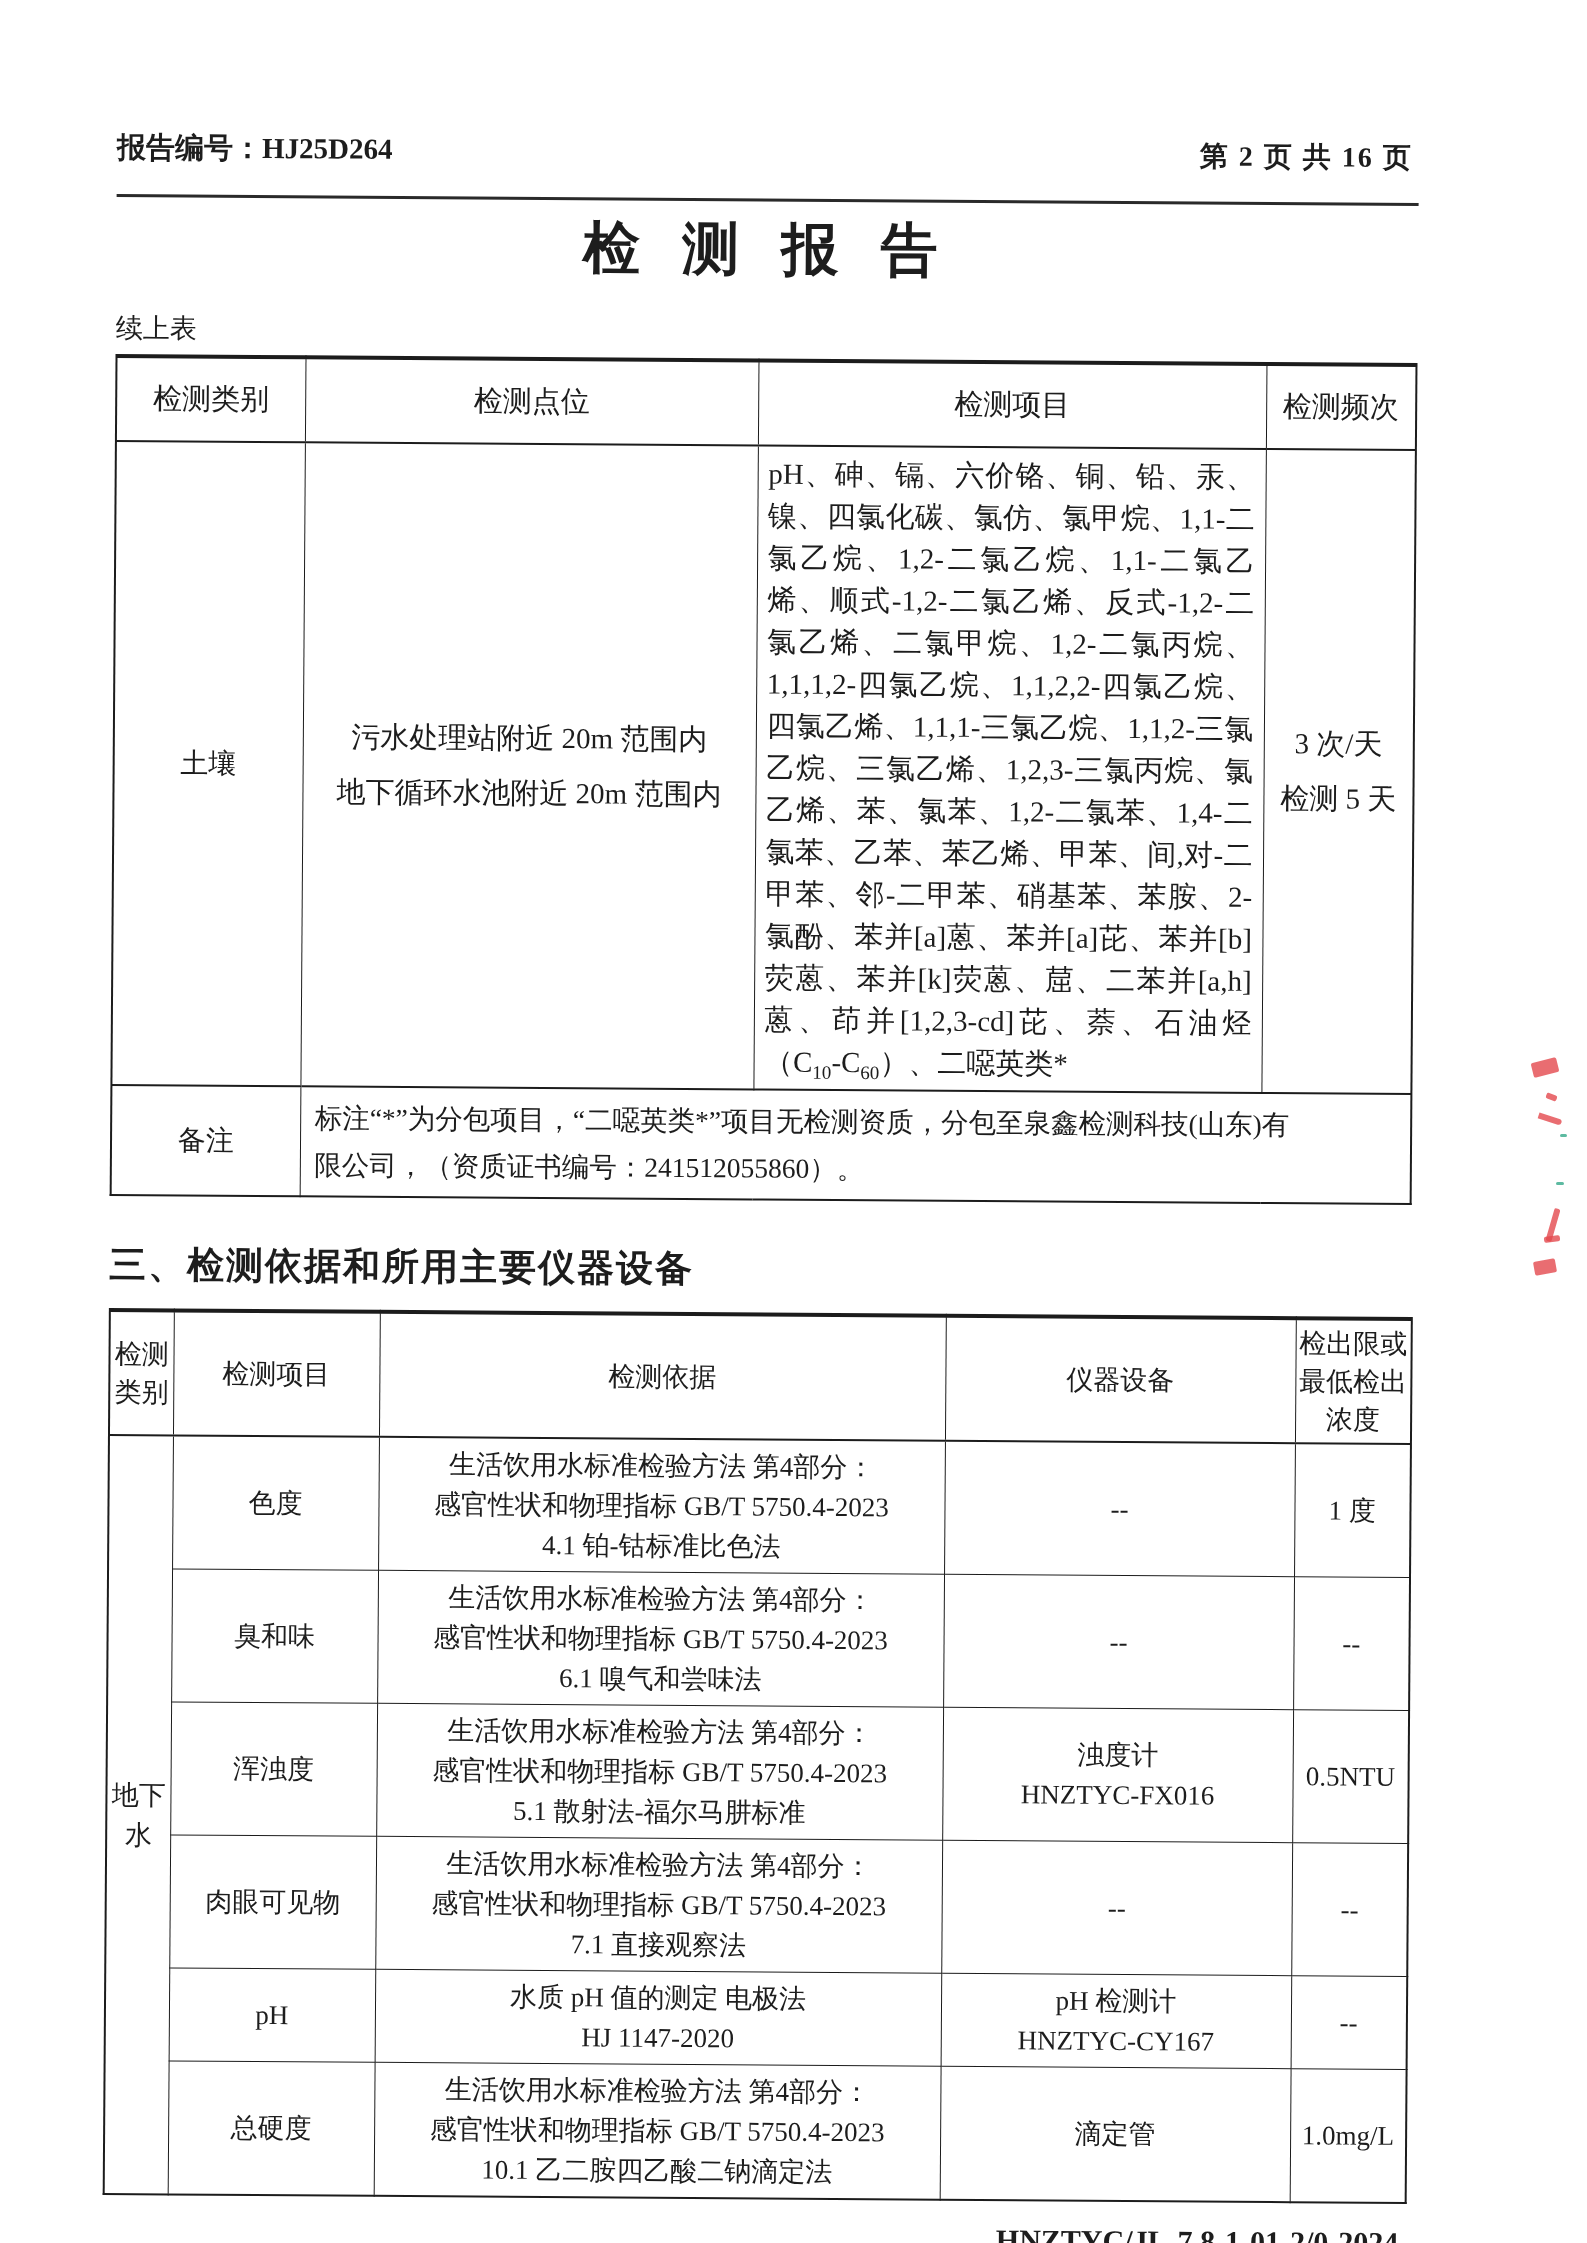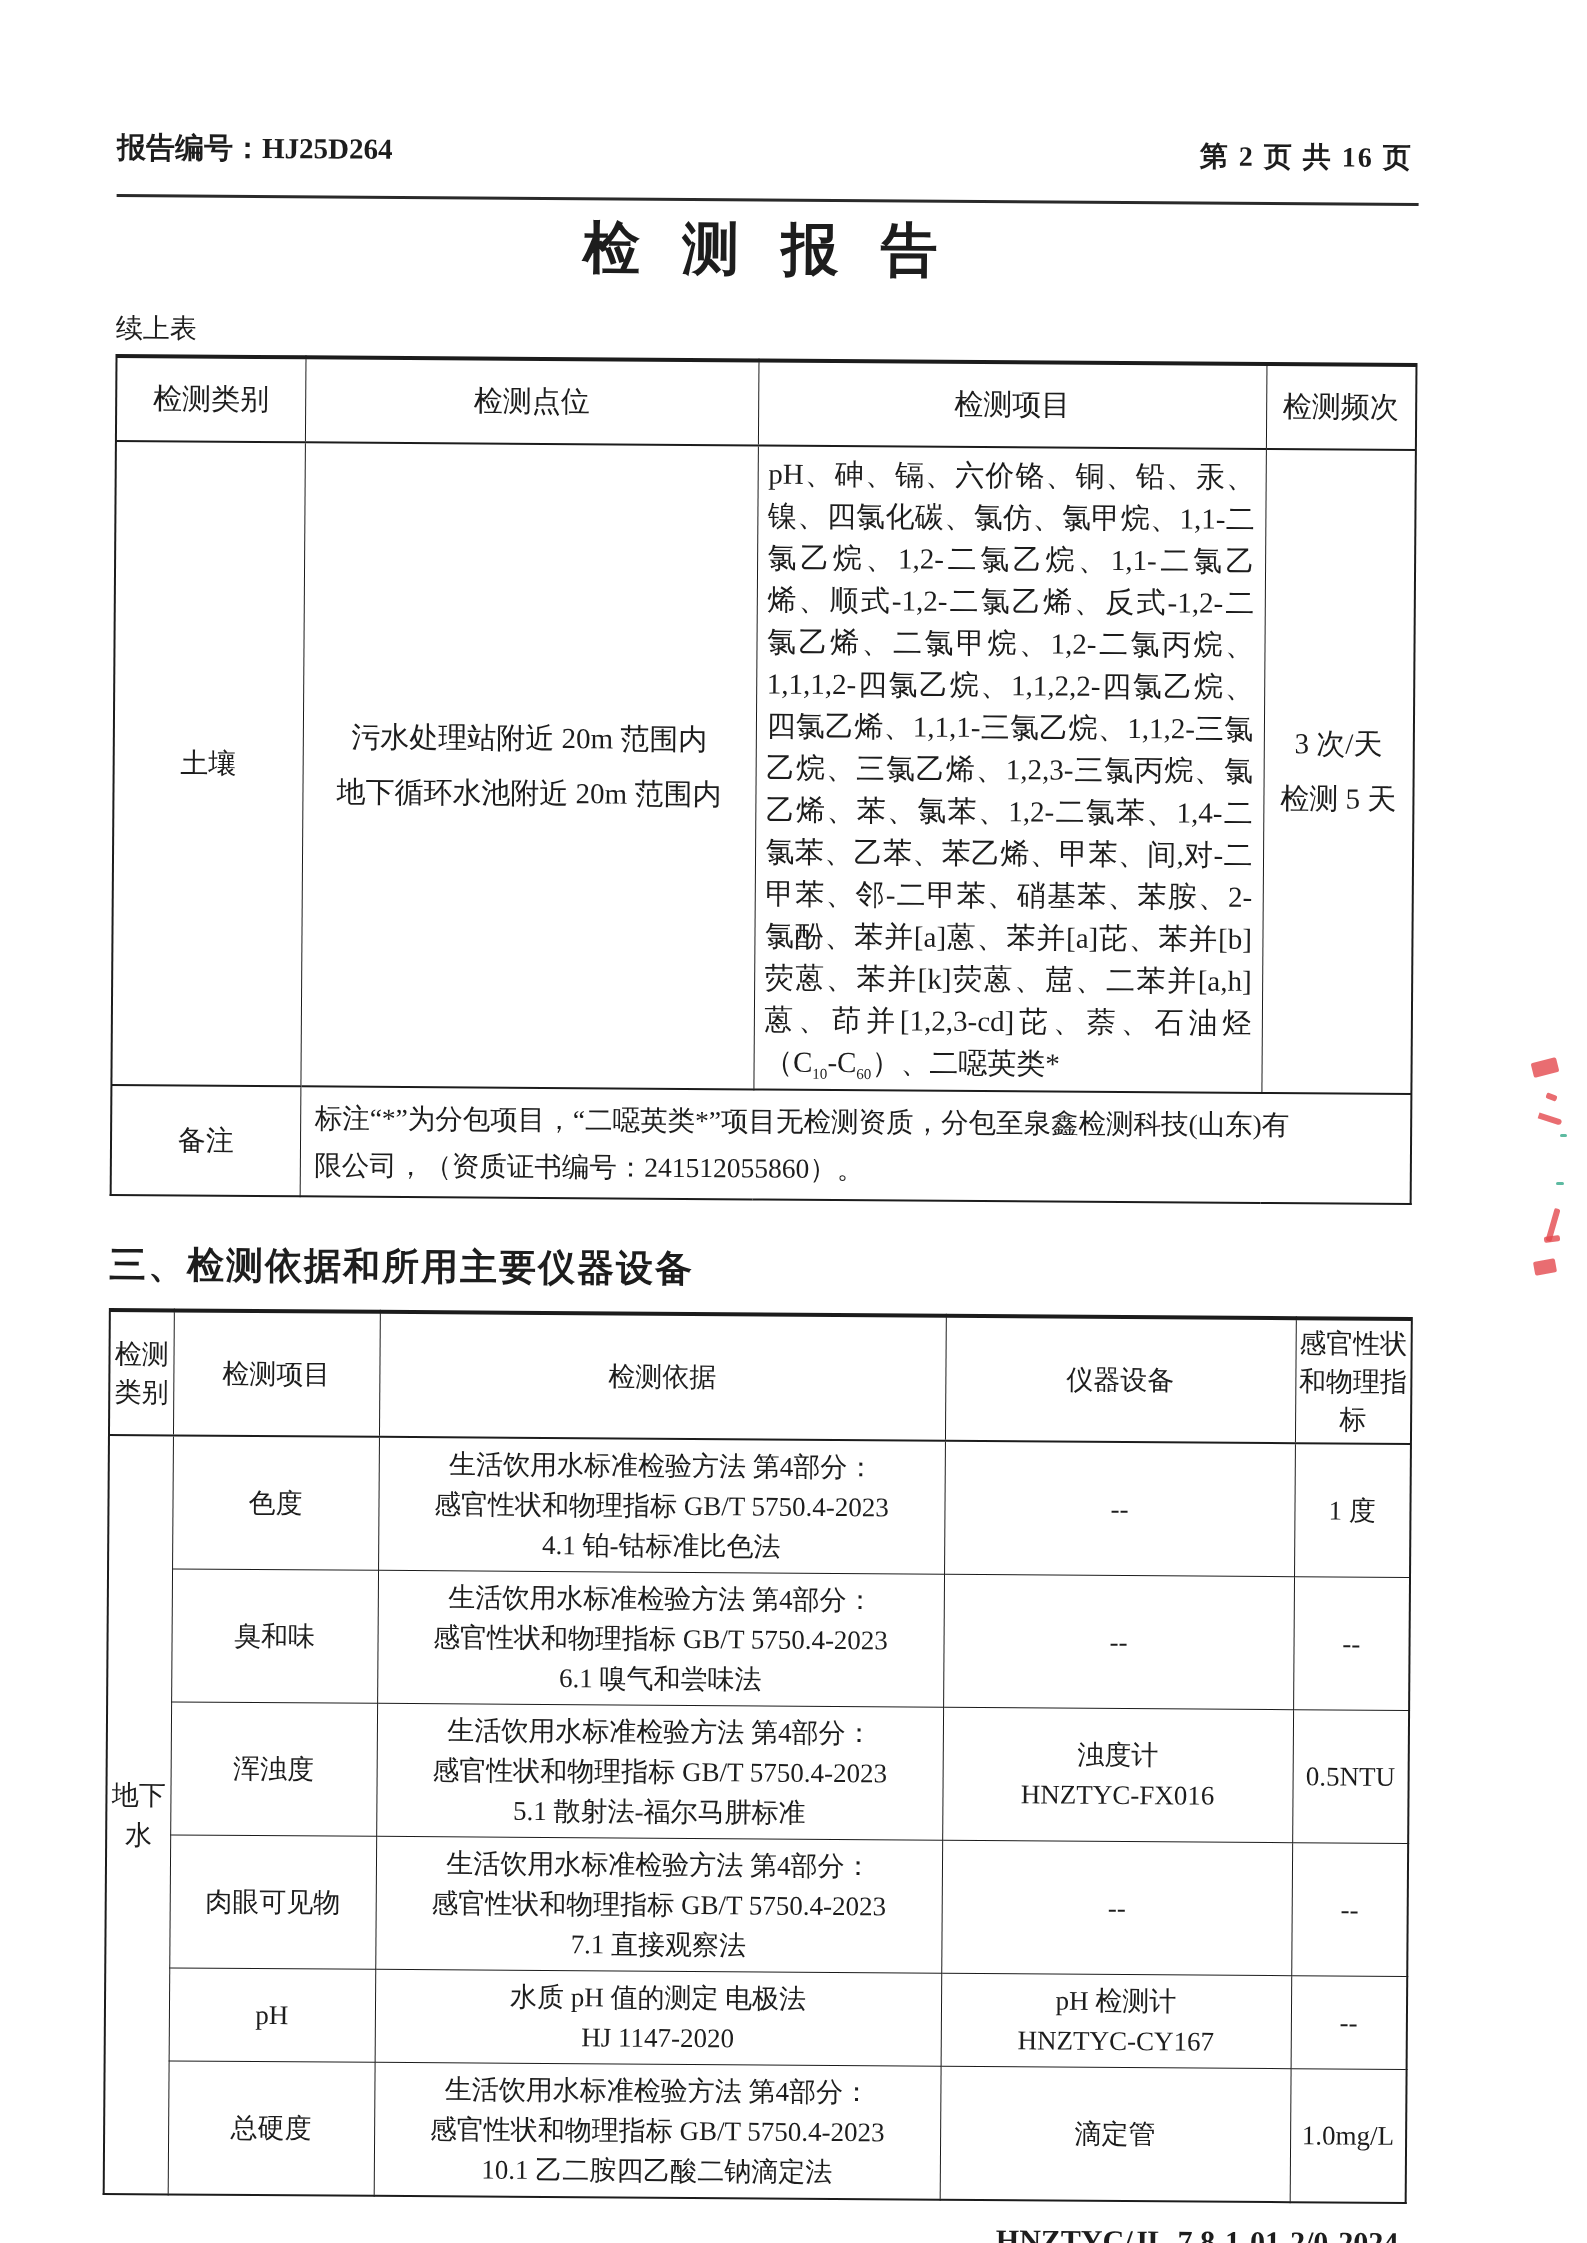--- a/index.html
+++ b/index.html
@@ -54,21 +54,21 @@
   .t1 .c2{width:453px;}
   .t1 .c3{width:508px;}
   .t1 .c4{width:150px;}
   .t1 .main-row td{height:584px;}
   .t1 .loc div, .t1 .freq div{line-height:55px;font-size:29px;}
   .t1 .chem{
     text-align:justify;
     font-size:29px;line-height:42px;
     padding:6px 10px;
   }
-  .t1 .chem sub{font-size:15px;line-height:0;}
+  .t1 .chem sub{font-size:19px;line-height:0;}
   .t1 .remark-row td{border-top-width:2.6px;height:100px;}
   .t1 .remark-row .rtext{
     text-align:left;font-size:27.5px;line-height:47px;padding-left:14px;
   }
   
   .t2{margin-top:18px;}
   .t2 th{height:96px;font-size:27px;line-height:38px;border-bottom-width:2.6px;padding:4px 2px;}
   .t2 .c1{width:64px;}
   .t2 .c2{width:206px;}
   .t2 .c3{width:566px;}
@@ -160,21 +160,21 @@
         <col class="c3">
         <col class="c4">
         <col class="c5">
       </colgroup>
     <tbody>
         <tr>
       <th>检测类别</th>
       <th>检测项目</th>
       <th>检测依据</th>
       <th>仪器设备</th>
-      <th>感官性状和物理指标</th>
+      <th>检出限或最低检出浓度</th>
     </tr>
     <tr>
       <td rowspan="6">地下水</td>
       <td>色度</td>
       <td class="basis">
         <div>生活饮用水标准检验方法 第4部分：</div>
         <div>感官性状和物理指标 GB/T 5750.4-2023</div>
         <div>4.1 铂-钴标准比色法</div>
       </td>
       <td>

